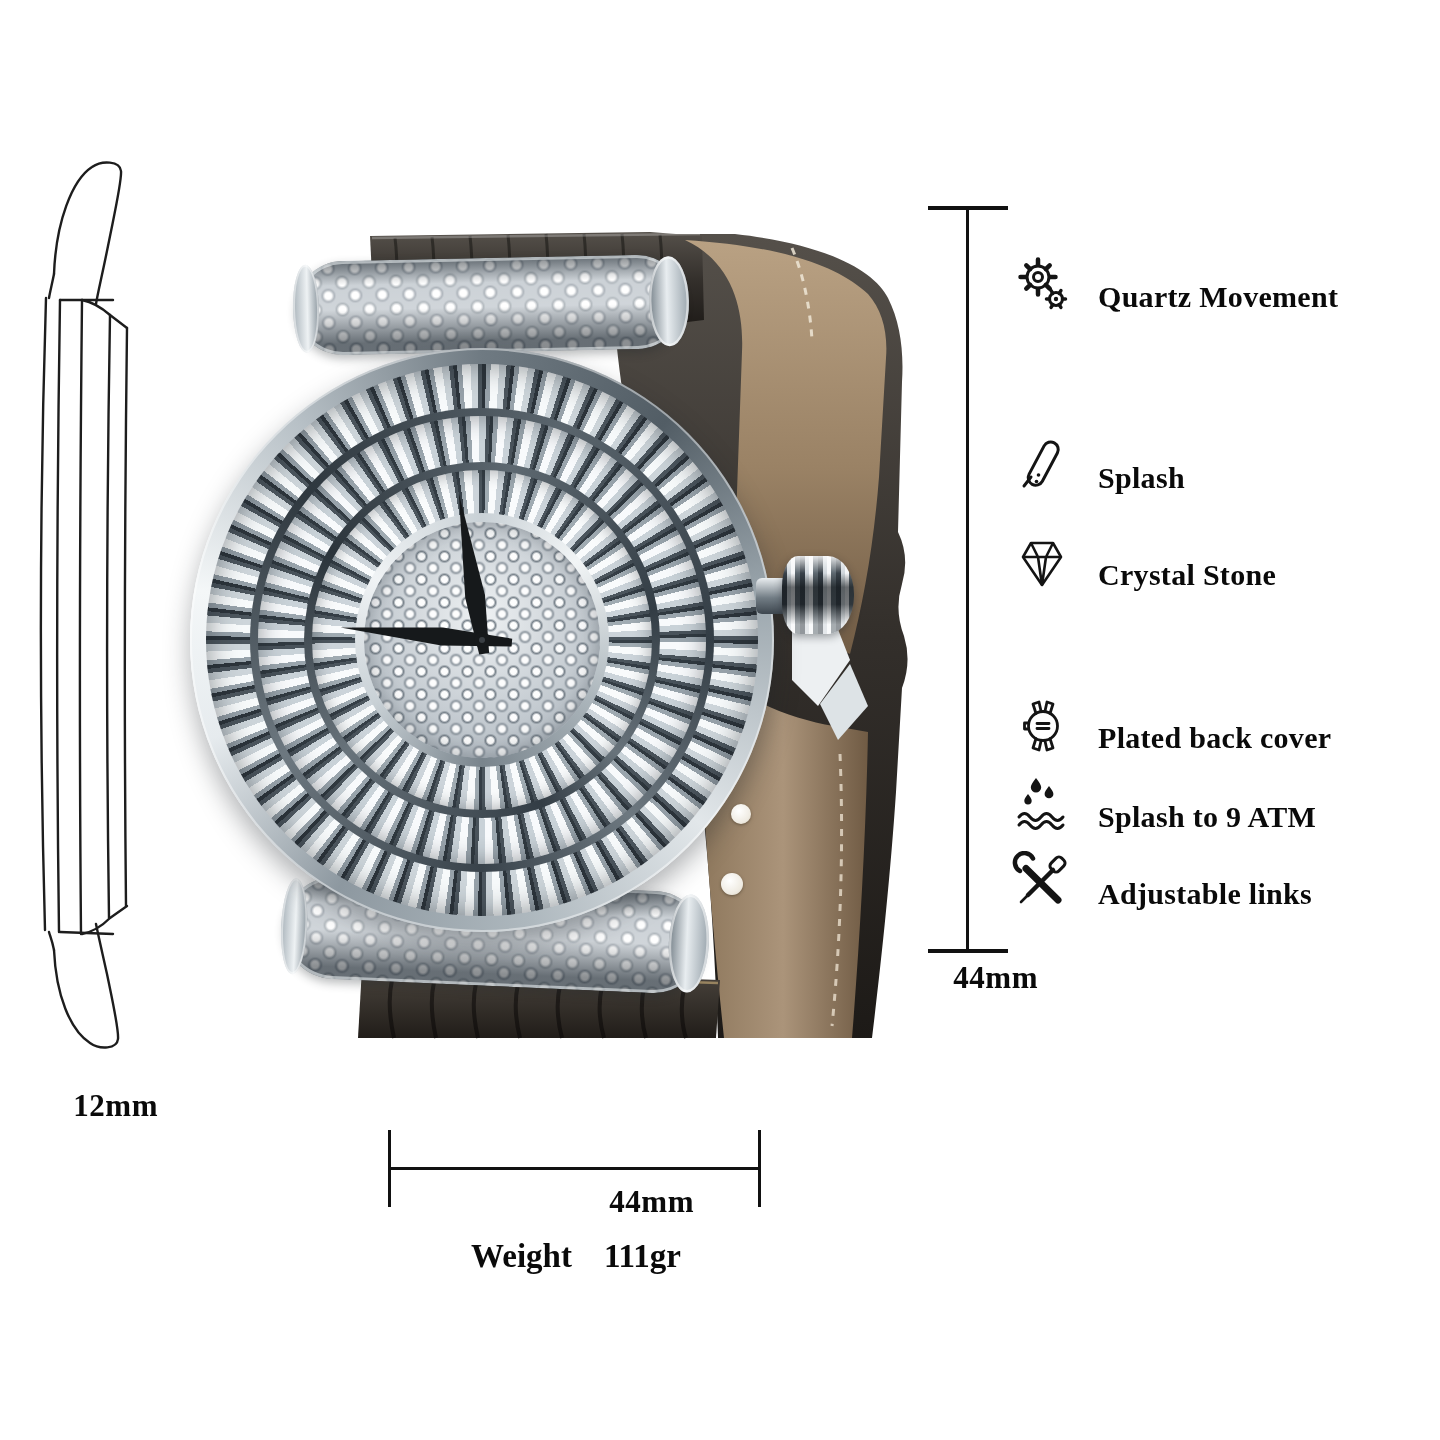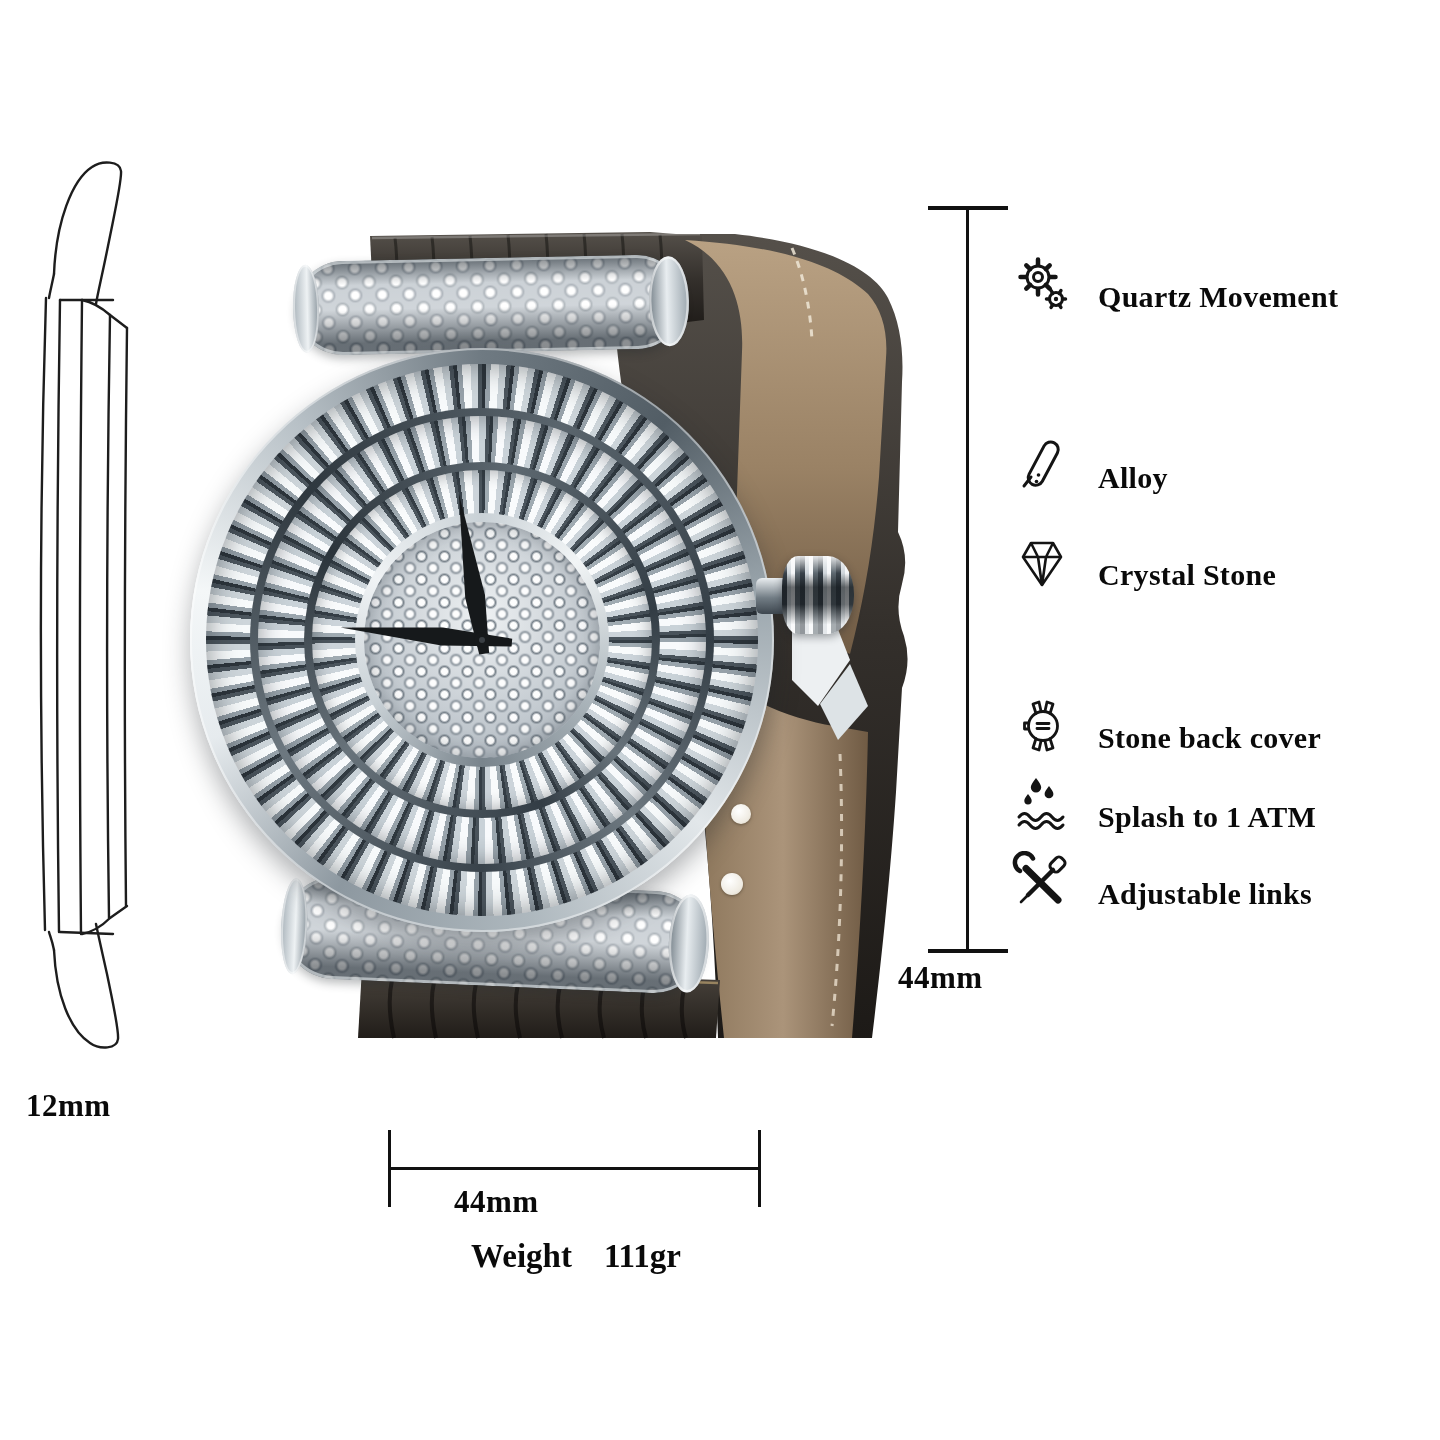--- a/index.html
+++ b/index.html
@@ -3,21 +3,21 @@
 <meta charset="utf-8">
 <style>
   html,body{margin:0;padding:0;background:#ffffff;}
   .canvas{position:relative;width:1440px;height:1440px;background:#ffffff;overflow:hidden;
           font-family:"Liberation Serif","DejaVu Serif",serif;color:#0a0a0a;}
   svg{display:block;}
   .abs{position:absolute;}
 
   
   .side-drawing{left:30px;top:150px;width:120px;height:940px;}
-  .dim-label{font-weight:700;font-size:31px;letter-spacing:.5px;text-align:left;color:#0a0a0a;}
+  .dim-label{font-weight:700;font-size:31px;letter-spacing:.5px;text-align:right;color:#0a0a0a;}
   .thickness-label{left:26px;top:1044px;width:132px;margin-top:44px;}
 
   
   .photo{left:180px;top:232px;width:728px;height:808px;}
   .strap-svg{position:absolute;left:0;top:0;z-index:1;}
 
   .bar{position:absolute;z-index:2;border-radius:50px;background-color:#b6bec5;
     background-image:
       linear-gradient(180deg,rgba(30,38,44,.55),rgba(255,255,255,.30) 26%,rgba(255,255,255,.36) 52%,rgba(25,32,38,.50) 88%),
       radial-gradient(circle,#ffffff 3.4px,#8b959d 6px,rgba(139,149,157,0) 8px),
@@ -252,21 +252,21 @@
 
   <div class="feature-row" style="top:419px">
     <span class="ficon">
       <svg width="60" height="60" viewBox="0 0 60 60" fill="none" stroke="#141414" stroke-width="3" stroke-linecap="round">
         <rect x="-7.5" y="-24" width="15" height="47" rx="7.5" transform="translate(31,29) rotate(28)"></rect>
         <path d="M12,51 L19,42"></path>
         <circle cx="26.5" cy="40" r="1.8" fill="#141414" stroke="none"></circle>
         <circle cx="24.5" cy="46.5" r="1.8" fill="#141414" stroke="none"></circle>
       </svg>
     </span>
-    <span class="flabel">Alloy</span>
+    <span class="flabel">Splash</span>
   </div>
 
   <div class="feature-row" style="top:516px">
     <span class="ficon">
       <svg width="60" height="60" viewBox="0 0 60 60" fill="none" stroke="#141414" stroke-width="2.6" stroke-linejoin="round">
         <path d="M30,53 L11,25 L19,11 L41,11 L49,25 Z"></path>
         <path d="M11,25 L49,25 M19,11 L26,25 M41,11 L34,25 M26,25 L30,53 M34,25 L30,53"></path>
       </svg>
     </span>
     <span class="flabel">Crystal Stone</span>
@@ -278,36 +278,36 @@
       <svg width="60" height="60" viewBox="0 0 60 60" fill="none" stroke="#141414" stroke-width="2.8" stroke-linecap="round" stroke-linejoin="round">
         <circle cx="31" cy="31" r="14.5"></circle>
         <path d="M25,28.5 L37,28.5 M25,33.5 L37,33.5"></path>
         <path d="M24,18.5 L21,9 L27,7 L29,16"></path>
         <path d="M38,18.5 L41,9 L35,7 L33,16"></path>
         <path d="M24,43.5 L21,53 L27,55 L29,46"></path>
         <path d="M38,43.5 L41,53 L35,55 L33,46"></path>
         <path d="M16.5,28 L12.5,28 L12.5,34 L16.5,34"></path>
       </svg>
     </span>
-    <span class="flabel">Stone back cover</span>
+    <span class="flabel">Plated back cover</span>
   </div>
 
   <div class="feature-row" style="top:758px">
     <span class="ficon">
       <svg width="60" height="60" viewBox="0 0 60 60" fill="none" stroke="#141414" stroke-width="3" stroke-linecap="round">
         <g fill="#141414" stroke="none">
           <path d="M24,4 c3,4.2 5.2,6.8 5.2,9.3 a5.2,5.2 0 1 1 -10.4,0 c0,-2.5 2.2,-5.1 5.2,-9.3 Z"></path>
           <path d="M37,12 c2.6,3.6 4.4,5.8 4.4,7.9 a4.4,4.4 0 1 1 -8.8,0 c0,-2.1 1.8,-4.3 4.4,-7.9 Z"></path>
           <path d="M16,20 c2.2,3 3.7,4.9 3.7,6.7 a3.7,3.7 0 1 1 -7.4,0 c0,-1.8 1.5,-3.7 3.7,-6.7 Z"></path>
         </g>
         <path d="M7,43 q5.5,-7 11,0 t11,0 t11,0 t11,0"></path>
         <path d="M7,51 q5.5,-7 11,0 t11,0 t11,0 t11,0"></path>
       </svg>
     </span>
-    <span class="flabel">Splash to 1 ATM</span>
+    <span class="flabel">Splash to 9 ATM</span>
   </div>
 
   <div class="feature-row" style="top:835px">
     <span class="ficon">
       <svg width="60" height="60" viewBox="0 0 60 60" fill="none" stroke="#141414" stroke-linecap="round" stroke-linejoin="round">
         <path d="M8,20 A9.5,9.5 0 1 1 21,7.5" stroke-width="4.5"></path>
         <path d="M14,17.5 L46,49" stroke-width="7"></path>
         <rect x="40" y="6" width="11" height="15" rx="4" transform="rotate(45 45.5 13.5)" stroke-width="3"></rect>
         <path d="M41,19 L16,44" stroke-width="4.5"></path>
         <path d="M16,44 L9,51" stroke-width="2.6"></path>

